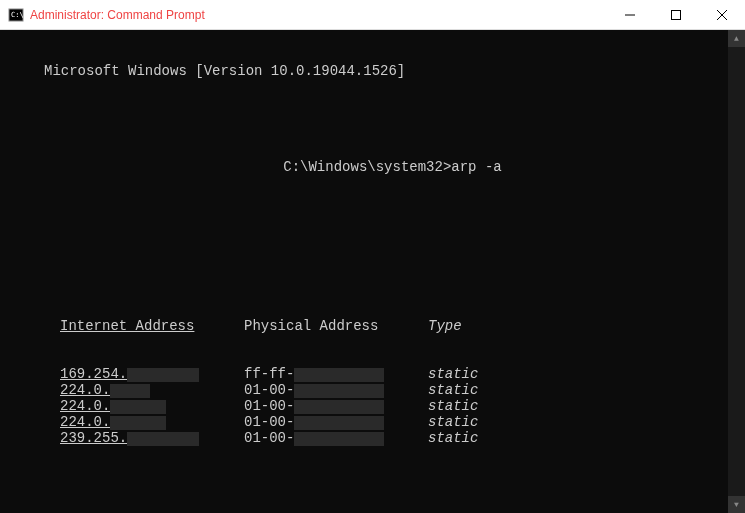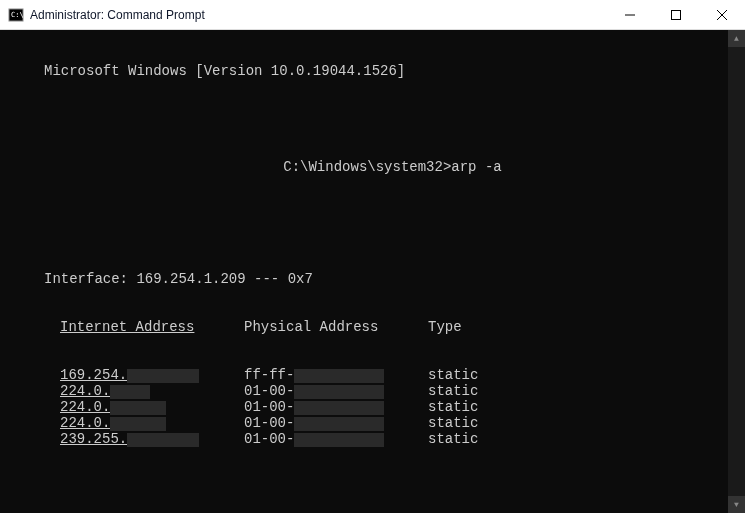--- a/index.html
+++ b/index.html
@@ -23,21 +23,21 @@
     margin-left: 8px;
     margin-right: 6px;
     display: flex;
     align-items: center;
     justify-content: center;
   }
   .app-icon svg { display: block; }
   .title {
     font-family: 'Segoe UI', Tahoma, sans-serif;
     font-size: 12px;
-    color: #0f172a;
+    color: #ef4444;
     flex: 1;
   }
   .window-controls {
     display: flex;
     height: 100%;
   }
   .ctrl {
     width: 46px;
     height: 100%;
     display: flex;
@@ -78,22 +78,22 @@
   }
   .sb-track { flex:1; background:#1a1a1a; }
   .line { height: 16px; padding-left: 40px; }
   .prompt-line { display: flex; justify-content: center; }
   .redact {
     display: inline-block;
     background: #2a2a2a;
     vertical-align: bottom;
   }
   .col-ip { display:inline-block; width: 184px; text-decoration: underline; }
-  .col-mac { display:inline-block; width: 184px; }
-  .col-type { display:inline-block; }
+  .col-mac { display:inline-block; width: 184px; margin-top: 47px; }
+  .col-type { display:inline-block;font-style:italic; }
   .indent { display:inline-block; width: 16px; }
 </style>
 </head>
 <body>
 
 <div class="titlebar">
   <span class="app-icon">
     <svg width="16" height="16" viewBox="0 0 16 16">
       <rect x="1" y="2" width="14" height="12" fill="#000" stroke="#888" stroke-width="1"></rect>
       <text x="3" y="10" font-size="7" fill="#fff" font-family="monospace">C:\</text>
@@ -119,21 +119,20 @@
     </div>
   </div>
 </div>
 
 <div class="terminal">
   <div class="line">Microsoft Windows [Version 10.0.19044.1526]</div>
   <div class="line"></div>
   <div class="line prompt-line"><span>C:\Windows\system32&gt;</span><span>arp -a</span></div>
   <div class="line"></div>
 
-  <div class="line">Interface: 169.254.1.209 --- 0x7</div>
   <div class="line"><span class="indent"></span><span class="col-ip">Internet Address</span><span class="col-mac">Physical Address</span><span class="col-type">Type</span></div>
   <div id="if1-rows"><div class="line"><span class="indent"></span><span class="col-ip"><span>169.254.</span><span class="redact" style="width: 72px; height: 14px;"></span></span><span class="col-mac"><span>ff-ff-</span><span class="redact" style="width: 90px; height: 14px;"></span></span><span class="col-type">static</span></div><div class="line"><span class="indent"></span><span class="col-ip"><span>224.0.</span><span class="redact" style="width: 40px; height: 14px;"></span></span><span class="col-mac"><span>01-00-</span><span class="redact" style="width: 90px; height: 14px;"></span></span><span class="col-type">static</span></div><div class="line"><span class="indent"></span><span class="col-ip"><span>224.0.</span><span class="redact" style="width: 56px; height: 14px;"></span></span><span class="col-mac"><span>01-00-</span><span class="redact" style="width: 90px; height: 14px;"></span></span><span class="col-type">static</span></div><div class="line"><span class="indent"></span><span class="col-ip"><span>224.0.</span><span class="redact" style="width: 56px; height: 14px;"></span></span><span class="col-mac"><span>01-00-</span><span class="redact" style="width: 90px; height: 14px;"></span></span><span class="col-type">static</span></div><div class="line"><span class="indent"></span><span class="col-ip"><span>239.255.</span><span class="redact" style="width: 72px; height: 14px;"></span></span><span class="col-mac"><span>01-00-</span><span class="redact" style="width: 90px; height: 14px;"></span></span><span class="col-type">static</span></div></div>
 
   
   
   
   
 
   
   

